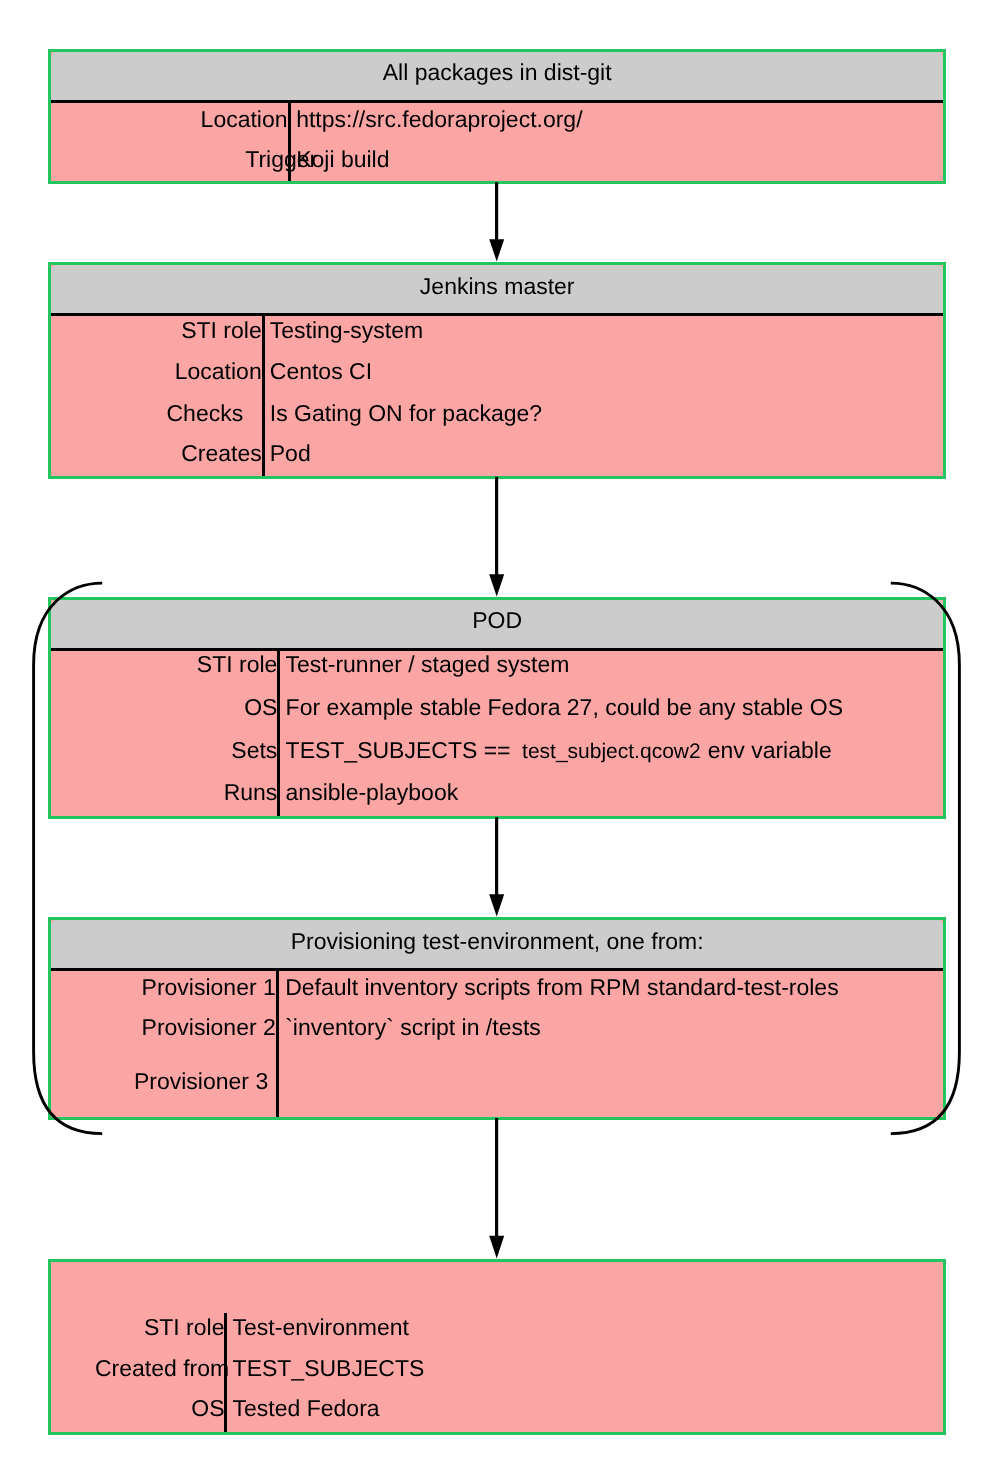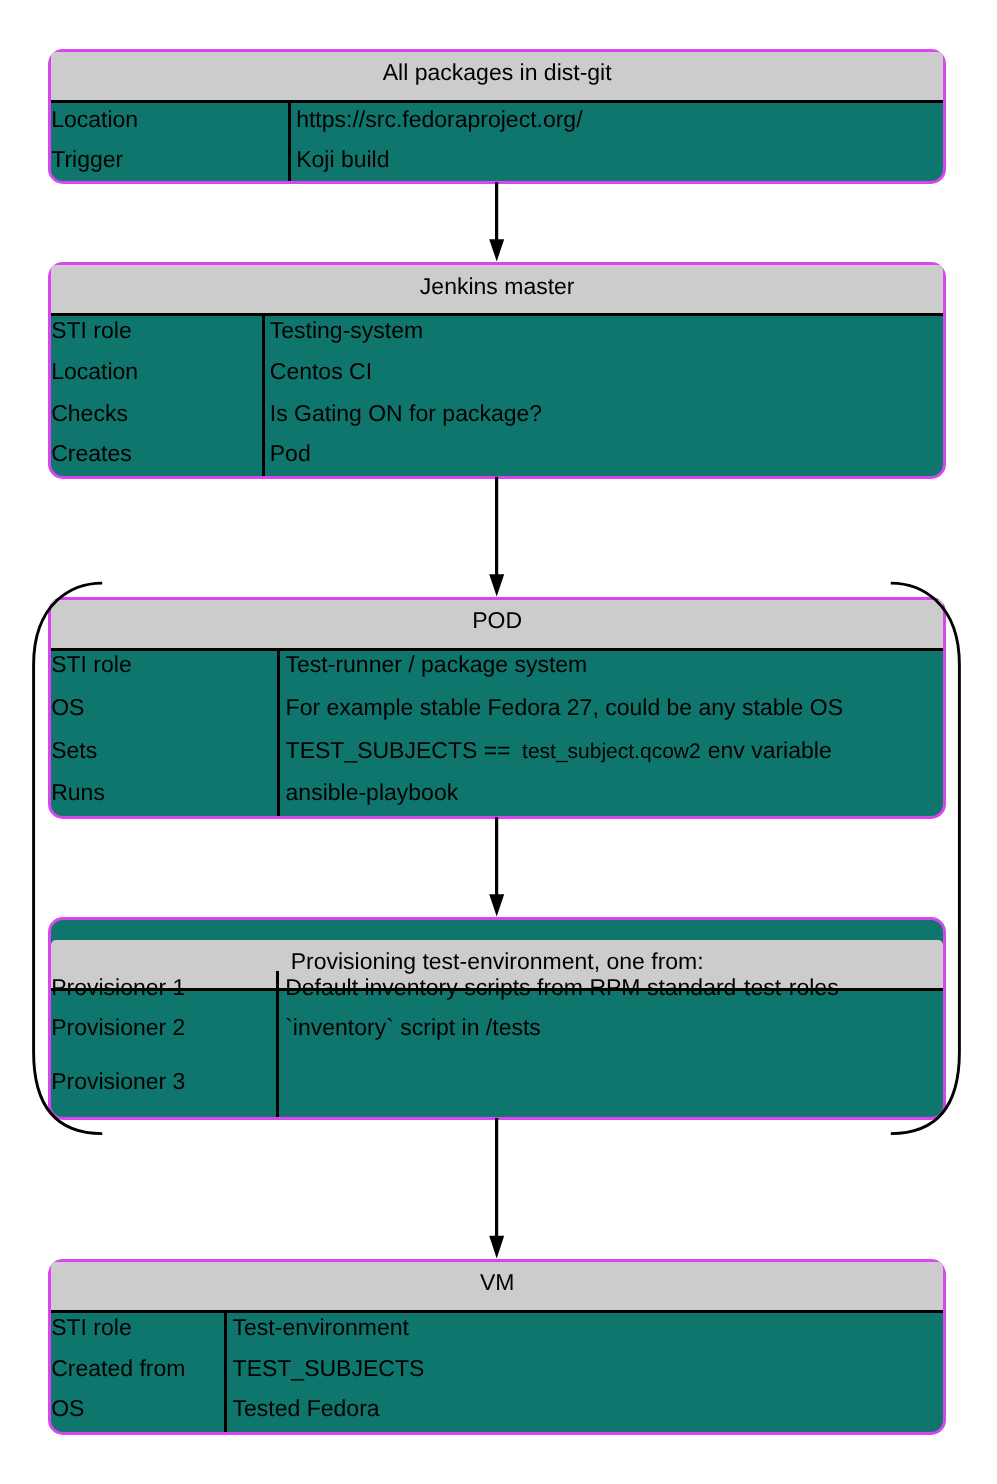--- a/index.html
+++ b/index.html
@@ -3,28 +3,28 @@
 <meta charset="utf-8">
 <title>Fedora CI gating pipeline flowchart</title>
 <style>
   html,body{margin:0;padding:0;background:#ffffff;}
   body{width:997px;height:1484px;position:relative;overflow:hidden;
        font-family:"Liberation Sans",sans-serif;color:#000;
        -webkit-font-smoothing:antialiased;text-rendering:geometricPrecision;}
   #canvas{position:absolute;left:0;top:0;width:997px;height:1484px;}
 
   .stage{position:absolute;box-sizing:border-box;
-         border:3px solid #d946ef;border-radius:15px;background:#0f766e;}
+         border:3px solid #22c55e;border-radius:0;background:#fca5a5;}
   .stage-title{position:absolute;left:0;right:0;top:0;
          box-sizing:border-box;background:#cccccc;
          border-bottom:3px solid #000;border-radius:5px 5px 0 0;
          text-align:center;white-space:nowrap;font-size:23px;line-height:1;}
   .vdiv{position:absolute;width:3px;background:#000;}
   .cell{position:absolute;white-space:nowrap;font-size:23px;line-height:1;}
-  .cell.k{text-align:left;}
+  .cell.k{text-align:right;}
   .big{font-size:21px;}
   .gap-wide{display:inline-block;width:11.5px;}
   .gap-thin{display:inline-block;width:7px;}
   svg.layer{position:absolute;left:0;top:0;width:997px;height:1484px;overflow:visible;pointer-events:none;}
 </style>
 </head>
 <body>
 
 <div id="canvas">
 
@@ -47,43 +47,42 @@
     <div class="cell k" style="left:0;width:192px;top:136.5px;">Checks</div>
     <div class="cell" style="left:218.6px;top:136.5px;">Is Gating ON for package?</div>
     <div class="cell k" style="left:0;width:210.5px;top:176.5px;">Creates</div>
     <div class="cell" style="left:218.6px;top:176.5px;">Pod</div>
   </div>
 
   <div class="stage" style="left:48.2px;top:597.4px;width:898px;height:222px;">
     <div class="stage-title" style="height:51px;padding-top:9.0px;">POD</div>
     <div class="vdiv" style="left:226.2px;top:51px;bottom:0;"></div>
     <div class="cell k" style="left:0;width:226.2px;top:53.1px;">STI role</div>
-    <div class="cell" style="left:234.4px;top:53.1px;">Test-runner / package system</div>
+    <div class="cell" style="left:234.4px;top:53.1px;">Test-runner / staged system</div>
     <div class="cell k" style="left:0;width:226.2px;top:95.6px;">OS</div>
     <div class="cell" style="left:234.4px;top:95.6px;">For example stable Fedora 27, could be any stable OS</div>
     <div class="cell k" style="left:0;width:226.2px;top:138.3px;">Sets</div>
     <div class="cell" style="left:234.4px;top:138.3px;">
       <span>TEST_SUBJECTS ==</span><span class="gap-wide"></span><span class="big">test_subject.qcow2</span><span class="gap-thin"></span><span>env variable</span>
     </div>
     <div class="cell k" style="left:0;width:226.2px;top:180.8px;">Runs</div>
     <div class="cell" style="left:234.4px;top:180.8px;">ansible-playbook</div>
   </div>
 
   <div class="stage" style="left:48.2px;top:917.0px;width:898px;height:203px;">
-    <div class="stage-title" style="height:51px;padding-top:10.3px;margin-top:20px;">Provisioning test-environment, one from:</div>
+    <div class="stage-title" style="height:51px;padding-top:10.3px;">Provisioning test-environment, one from:</div>
     <div class="vdiv" style="left:224.6px;top:51px;bottom:0;"></div>
     <div class="cell k" style="left:0;width:224.6px;top:56.2px;">Provisioner 1</div>
     <div class="cell" style="left:234px;top:56.2px;">Default inventory scripts from RPM standard-test-roles</div>
     <div class="cell k" style="left:0;width:224.6px;top:95.7px;">Provisioner 2</div>
     <div class="cell" style="left:234px;top:95.7px;">`inventory` script in /tests</div>
     <div class="cell k" style="left:0;width:217px;top:149.8px;">Provisioner 3</div>
   </div>
 
   <div class="stage" style="left:48.2px;top:1258.8px;width:898px;height:176px;">
-    <div class="stage-title" style="height:51px;padding-top:9.4px;">VM</div>
     <div class="vdiv" style="left:173.3px;top:51px;bottom:0;"></div>
     <div class="cell k" style="left:0;width:173.3px;top:54.2px;">STI role</div>
     <div class="cell" style="left:181.4px;top:54.2px;">Test-environment</div>
     <div class="cell k" style="left:0;width:178px;top:95.4px;">Created from</div>
     <div class="cell" style="left:181.4px;top:95.4px;">TEST_SUBJECTS</div>
     <div class="cell k" style="left:0;width:173.3px;top:135.5px;">OS</div>
     <div class="cell" style="left:181.4px;top:135.5px;">Tested Fedora</div>
   </div>
 
   <svg class="layer" viewBox="0 0 997 1484">

